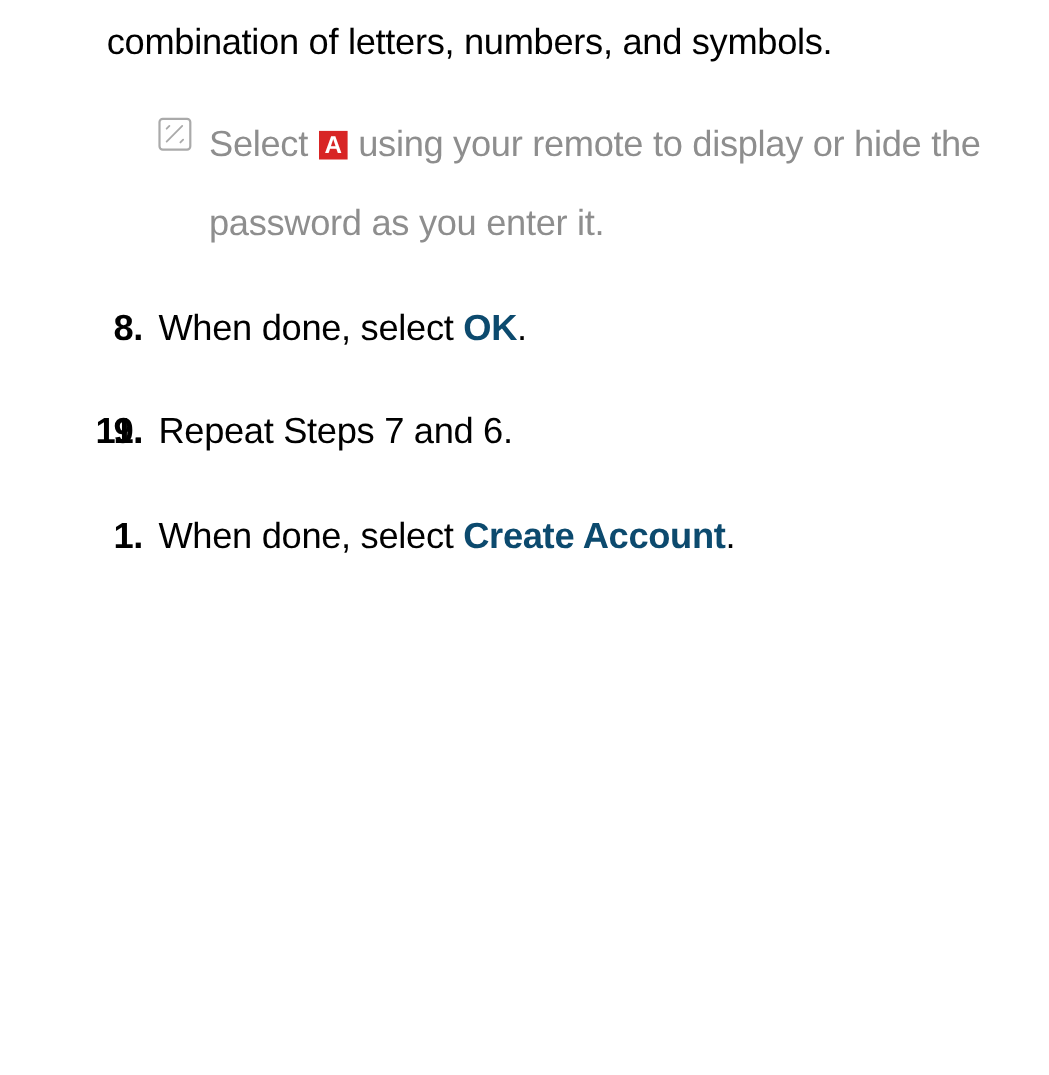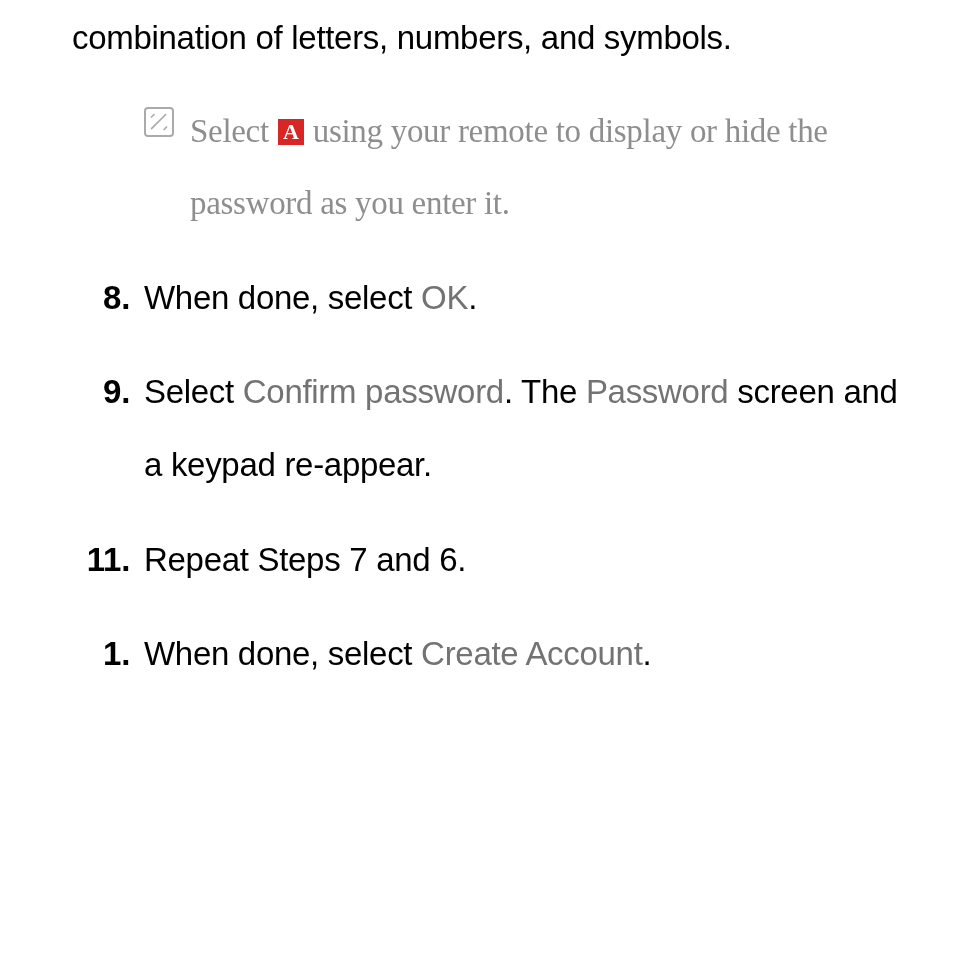--- a/index.html
+++ b/index.html
@@ -15,21 +15,21 @@
       font-size: 33px;
       line-height: 2.2;
       color: #000000;
       padding: 0;
       letter-spacing: -0.3px;
     }
     .content {
       padding-top: 2px;
     }
     .continuation {
-      padding-left: 72px;
+      padding-left: 97px;
       padding-right: 40px;
       margin-bottom: 20px;
     }
     .note-block {
       padding-left: 144px;
       padding-right: 40px;
       margin-bottom: 22px;
       color: #8e8e8e;
       position: relative;
     }
@@ -45,21 +45,20 @@
       align-items: center;
       justify-content: center;
     }
     .note-icon svg {
       width: 20px;
       height: 20px;
     }
     .note-text {
       padding-left: 46px;
       display: block;
-      font-family: Liberation Serif, serif;
     }
     .a-button {
       display: inline-block;
       background: #d82525;
       color: #ffffff;
       font-weight: bold;
       font-size: 22px;
       width: 26px;
       height: 26px;
       line-height: 26px;
@@ -75,21 +74,22 @@
     }
     .list-number {
       position: absolute;
       left: 76px;
       top: 0;
       font-weight: bold;
       text-align: right;
       width: 54px;
     }
     .link-text {
-      color: #737373;
+      color: #0c4a6e;
+      font-weight: bold;
     }
   </style>
 </head>
 <body>
 
 <div class="content">
 
   <div class="continuation">
     <span>combination of letters, numbers, and symbols.</span>
   </div>
@@ -107,21 +107,20 @@
     </span>
   </div>
 
   <div class="list-item">
     <span class="list-number">8.</span>
     <span><span>When done, select </span><span class="link-text">OK</span><span>.</span></span>
   </div>
 
   <div class="list-item">
     <span class="list-number">9.</span>
-    <span><span>Select </span><span class="link-text">Confirm password</span><span>. The </span><span class="link-text">Password</span><span> screen and a keypad re-appear.</span></span>
   </div>
 
   <div class="list-item">
     <span class="list-number">11.</span>
     <span><span>Repeat Steps 7 and 6.</span></span>
   </div>
 
   <div class="list-item" style="margin-bottom:0;">
     <span class="list-number">1.</span>
     <span><span>When done, select </span><span class="link-text">Create Account</span><span>.</span></span>

